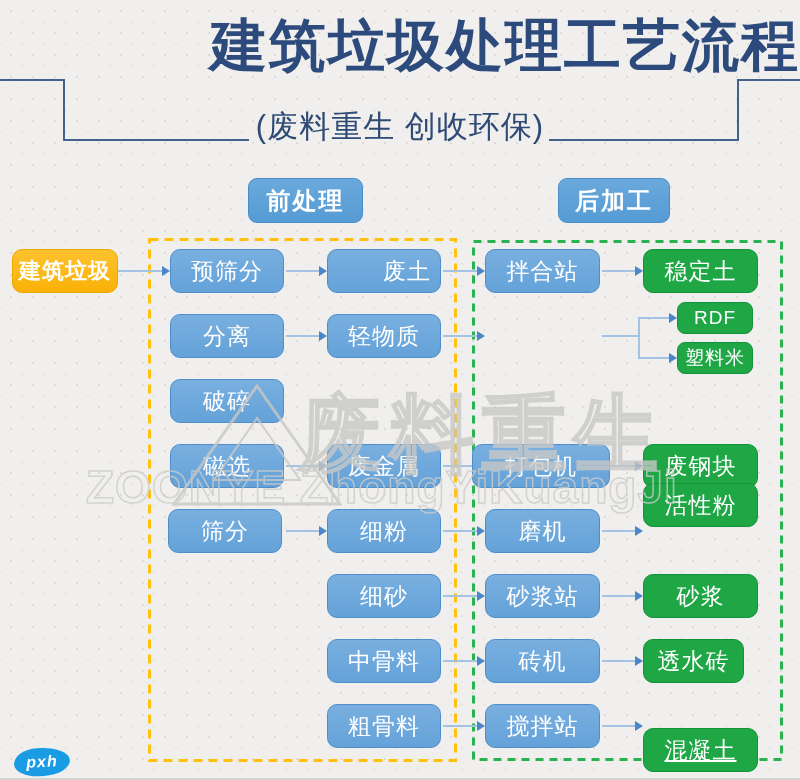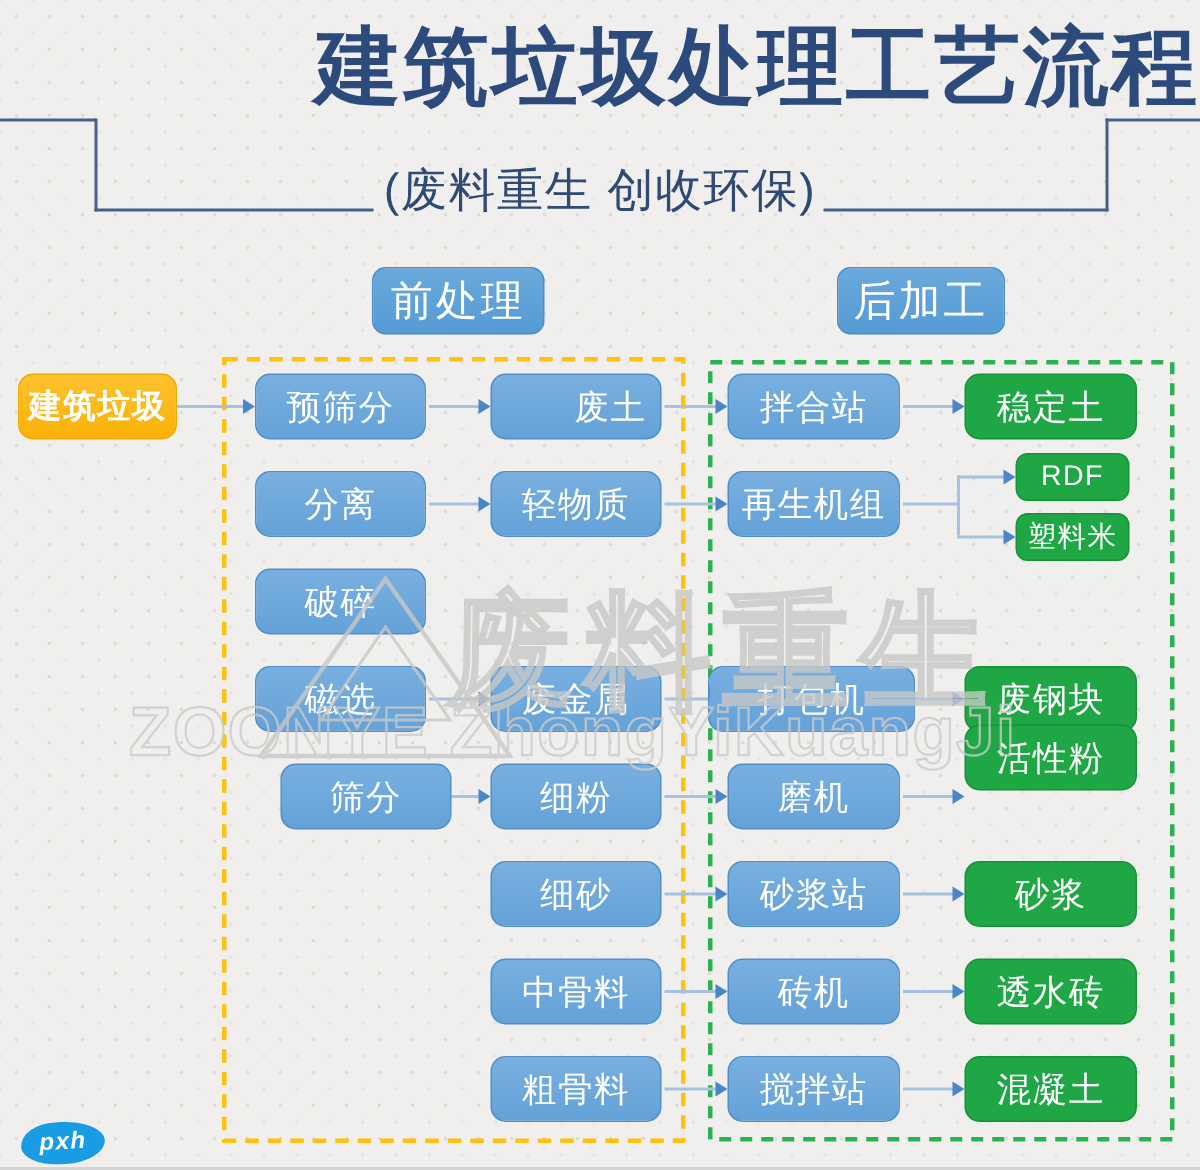--- a/index.html
+++ b/index.html
@@ -31,22 +31,23 @@
     text-align:center;
     font-size:31px;font-weight:500;letter-spacing:1px;
     color:#2f4a75;z-index:4;
   }
   
   .sec-label{
     position:absolute;z-index:8;
     display:flex;align-items:center;justify-content:center;
     background:linear-gradient(180deg,#6aa9dc,#559bd4);
     border:1px solid #4a8cc6;border-radius:9px;
-    color:#fff;font-size:28px;letter-spacing:2px;
+    color:#fff;font-size:24px;letter-spacing:2px;
     box-sizing:border-box;
+    font-weight:bold;
   }
   
   .node{
     position:absolute;z-index:8;height:44px;
     display:flex;align-items:center;justify-content:center;
     border-radius:10px;color:#fff;font-size:23px;letter-spacing:1px;
     box-sizing:border-box;
   }
   .node.blue{background:linear-gradient(180deg,#79afe0,#64a2d8);border:1px solid #4e8ec9;}
   .node.green{background:#1fa746;border:1px solid #149238;}
@@ -113,46 +114,45 @@
   <div class="sec-label" style="left:558px;top:178px;width:112px;height:45px;">
     <span>后加工</span>
   </div>
 
   <div class="node yellow" style="left:12px;top:249px;width:106px;">建筑垃圾</div>
 
   <div class="node blue" style="left:170px;top:249px;width:114px;">预筛分</div>
   <div class="node blue" style="left:170px;top:314px;width:114px;">分离</div>
   <div class="node blue" style="left:170px;top:379px;width:114px;">破碎</div>
   <div class="node blue" style="left:170px;top:444px;width:114px;">磁选</div>
-  <div class="node blue" style="left:187px;top:509px;width:114px;">筛分</div>
+  <div class="node blue" style="left:168px;top:509px;width:114px;">筛分</div>
 
   <div class="node blue" style="left:327px;top:249px;width:114px;padding-left:46px;">废土</div>
   <div class="node blue" style="left:327px;top:314px;width:114px;">轻物质</div>
   <div class="node blue" style="left:327px;top:444px;width:114px;">废金属</div>
   <div class="node blue" style="left:327px;top:509px;width:114px;">细粉</div>
   <div class="node blue" style="left:327px;top:574px;width:114px;">细砂</div>
   <div class="node blue" style="left:327px;top:639px;width:114px;">中骨料</div>
   <div class="node blue" style="left:327px;top:704px;width:114px;">粗骨料</div>
 
   <div class="node blue" style="left:485px;top:249px;width:115px;">拌合站</div>
-  <div class="node blue" style="left:485px;top:314px;width:115px;">再生机组</div>
   <div class="node blue" style="left:472px;top:444px;width:138px;">打包机</div>
   <div class="node blue" style="left:485px;top:509px;width:115px;">磨机</div>
   <div class="node blue" style="left:485px;top:574px;width:115px;">砂浆站</div>
   <div class="node blue" style="left:485px;top:639px;width:115px;">砖机</div>
   <div class="node blue" style="left:485px;top:704px;width:115px;">搅拌站</div>
 
   <div class="node green" style="left:643px;top:249px;width:115px;">稳定土</div>
   <div class="node green small" style="left:677px;top:302px;width:76px;">RDF</div>
   <div class="node green small" style="left:677px;top:342px;width:76px;text-align:center;">塑料米</div>
   <div class="node green" style="left:643px;top:444px;width:115px;">废钢块</div>
   <div class="node green" style="left:643px;top:483px;width:115px;">活性粉</div>
   <div class="node green" style="left:643px;top:574px;width:115px;">砂浆</div>
-  <div class="node green" style="left:643px;top:639px;width:115px;">透水砖</div>
-  <div class="node green" style="left:643px;top:704px;width:115px;">混凝土</div>
+  <div class="node green" style="left:643px;top:639px;width:101px;">透水砖</div>
+  <div class="node green" style="left:643px;top:728px;width:115px;text-decoration:underline;">混凝土</div>
 
   <div class="arrow" style="left:118px;top:270px;width:46px;"></div>
   <div class="arrow" style="left:286px;top:270px;width:35px;"></div>
   <div class="arrow" style="left:443px;top:270px;width:36px;"></div>
   <div class="arrow" style="left:602px;top:270px;width:35px;"></div>
 
   <div class="arrow" style="left:286px;top:335px;width:35px;"></div>
   <div class="arrow" style="left:443px;top:335px;width:36px;"></div>
   <div class="line" style="left:602px;top:335px;width:37px;"></div>
   <div class="vline" style="left:638px;top:317px;height:40px;"></div>

